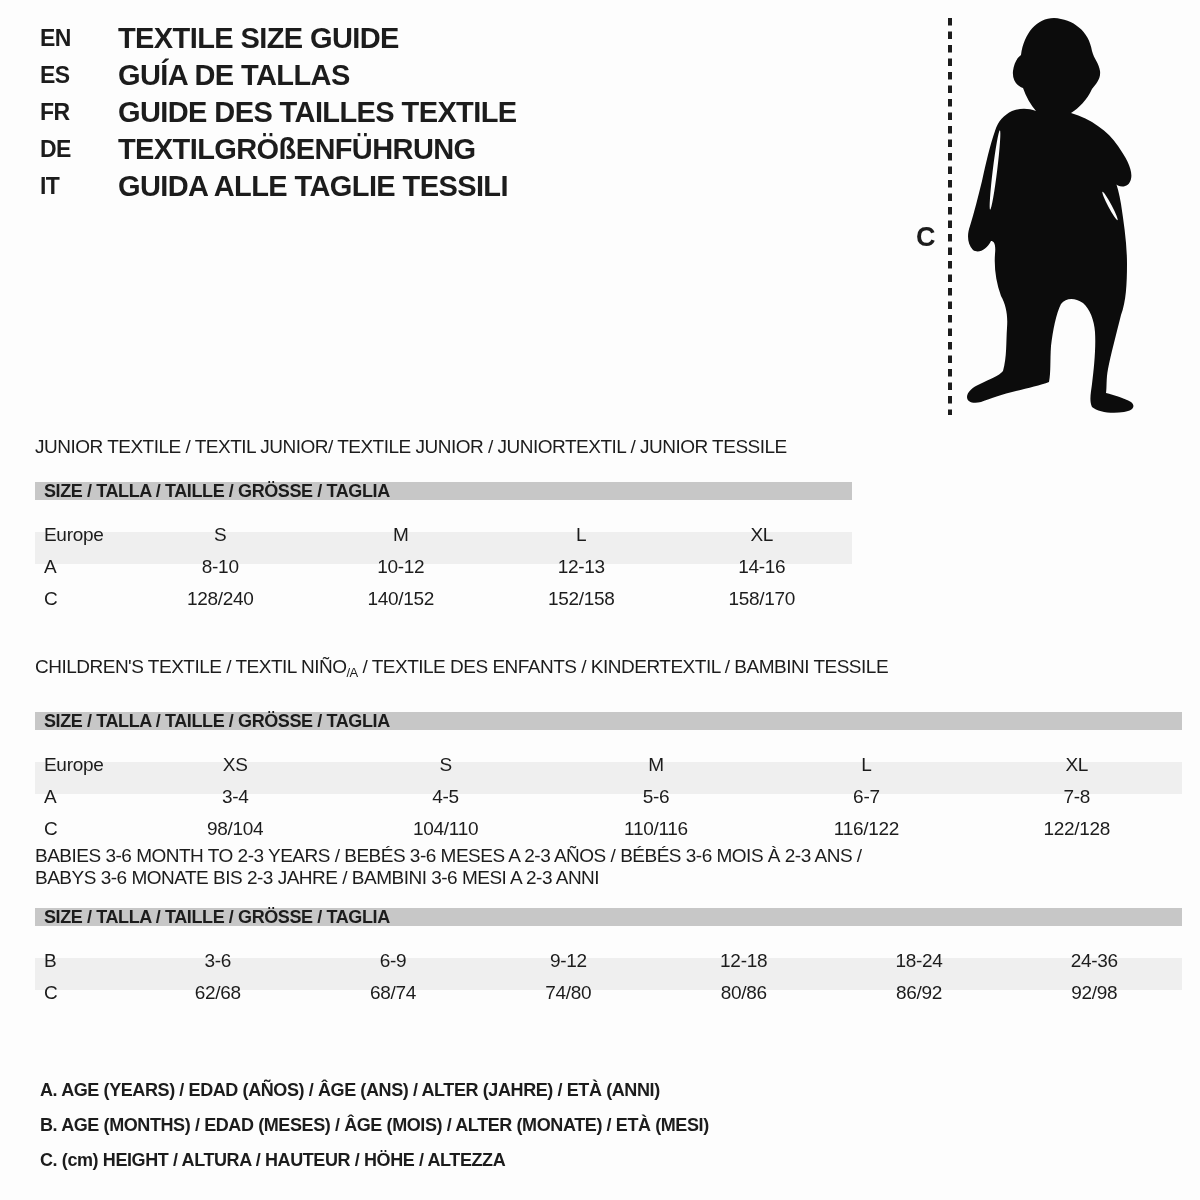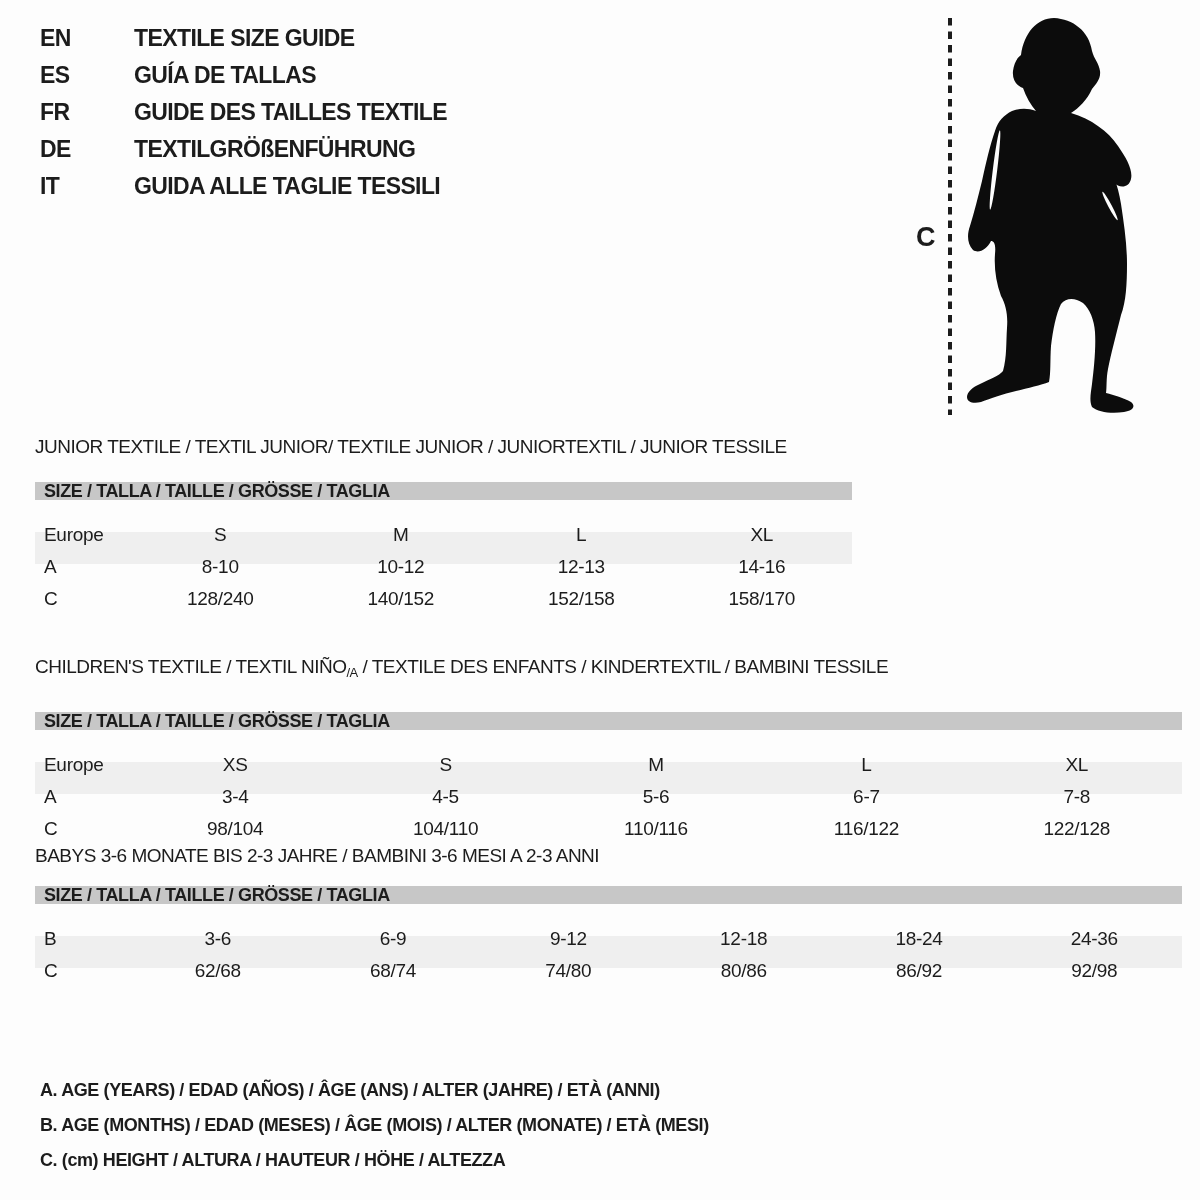--- a/index.html
+++ b/index.html
@@ -4,23 +4,23 @@
 <title>Textile Size Guide</title>
 <style>
   html,body{margin:0;padding:0;background:#fff;}
   .page{
     position:relative;width:1200px;height:1200px;overflow:hidden;
     background:var(--bg,#fdfdfd);color:var(--ink,#1c1c1c);
     font-family:"Liberation Sans",sans-serif;
   }
   
   .lang-block{position:absolute;left:40px;top:20px;}
-  .lang-row{display:flex;height:37px;align-items:center;gap:16px;}
+  .lang-row{display:flex;height:37px;align-items:center;}
   .lang-code{width:78px;font-weight:bold;font-size:23px;letter-spacing:-0.6px;}
-  .lang-title{font-weight:bold;font-size:23px;letter-spacing:-0.6px;white-space:nowrap;}
+  .lang-title{font-weight:bold;font-size:29px;letter-spacing:-0.6px;white-space:nowrap;}
 
   
   .fig{position:absolute;left:900px;top:10px;width:260px;height:412px;}
   .fig text{font-family:"Liberation Sans",sans-serif;font-weight:bold;font-size:27px;fill:var(--ink,#1c1c1c);}
 
   
   .sec{position:absolute;left:35px;}
   .sec-junior{top:436px;width:817px;}
   .sec-children{top:656px;width:1147px;}
   .sec-babies{top:845px;width:1147px;}
@@ -184,20 +184,21 @@
         <span>104/110</span>
         <span>110/116</span>
         <span>116/122</span>
         <span>122/128</span>
       </div>
     </div>
   </section>
 
   <section class="sec sec-babies">
     <h2 class="sec-title">
+      <div>BABIES 3-6 MONTH TO 2-3 YEARS / BEBÉS 3-6 MESES A 2-3 AÑOS / BÉBÉS 3-6 MOIS À 2-3 ANS /</div>
       <div>BABYS 3-6 MONATE BIS 2-3 JAHRE / BAMBINI 3-6 MESI A 2-3 ANNI</div>
     </h2>
     <div class="tbl">
       <div class="tbl-bar">SIZE / TALLA / TAILLE / GRÖSSE / TAGLIA</div>
       <div class="tbl-row cols6">
         <span class="lbl">B</span>
         <span>3-6</span>
         <span>6-9</span>
         <span>9-12</span>
         <span>12-18</span>

